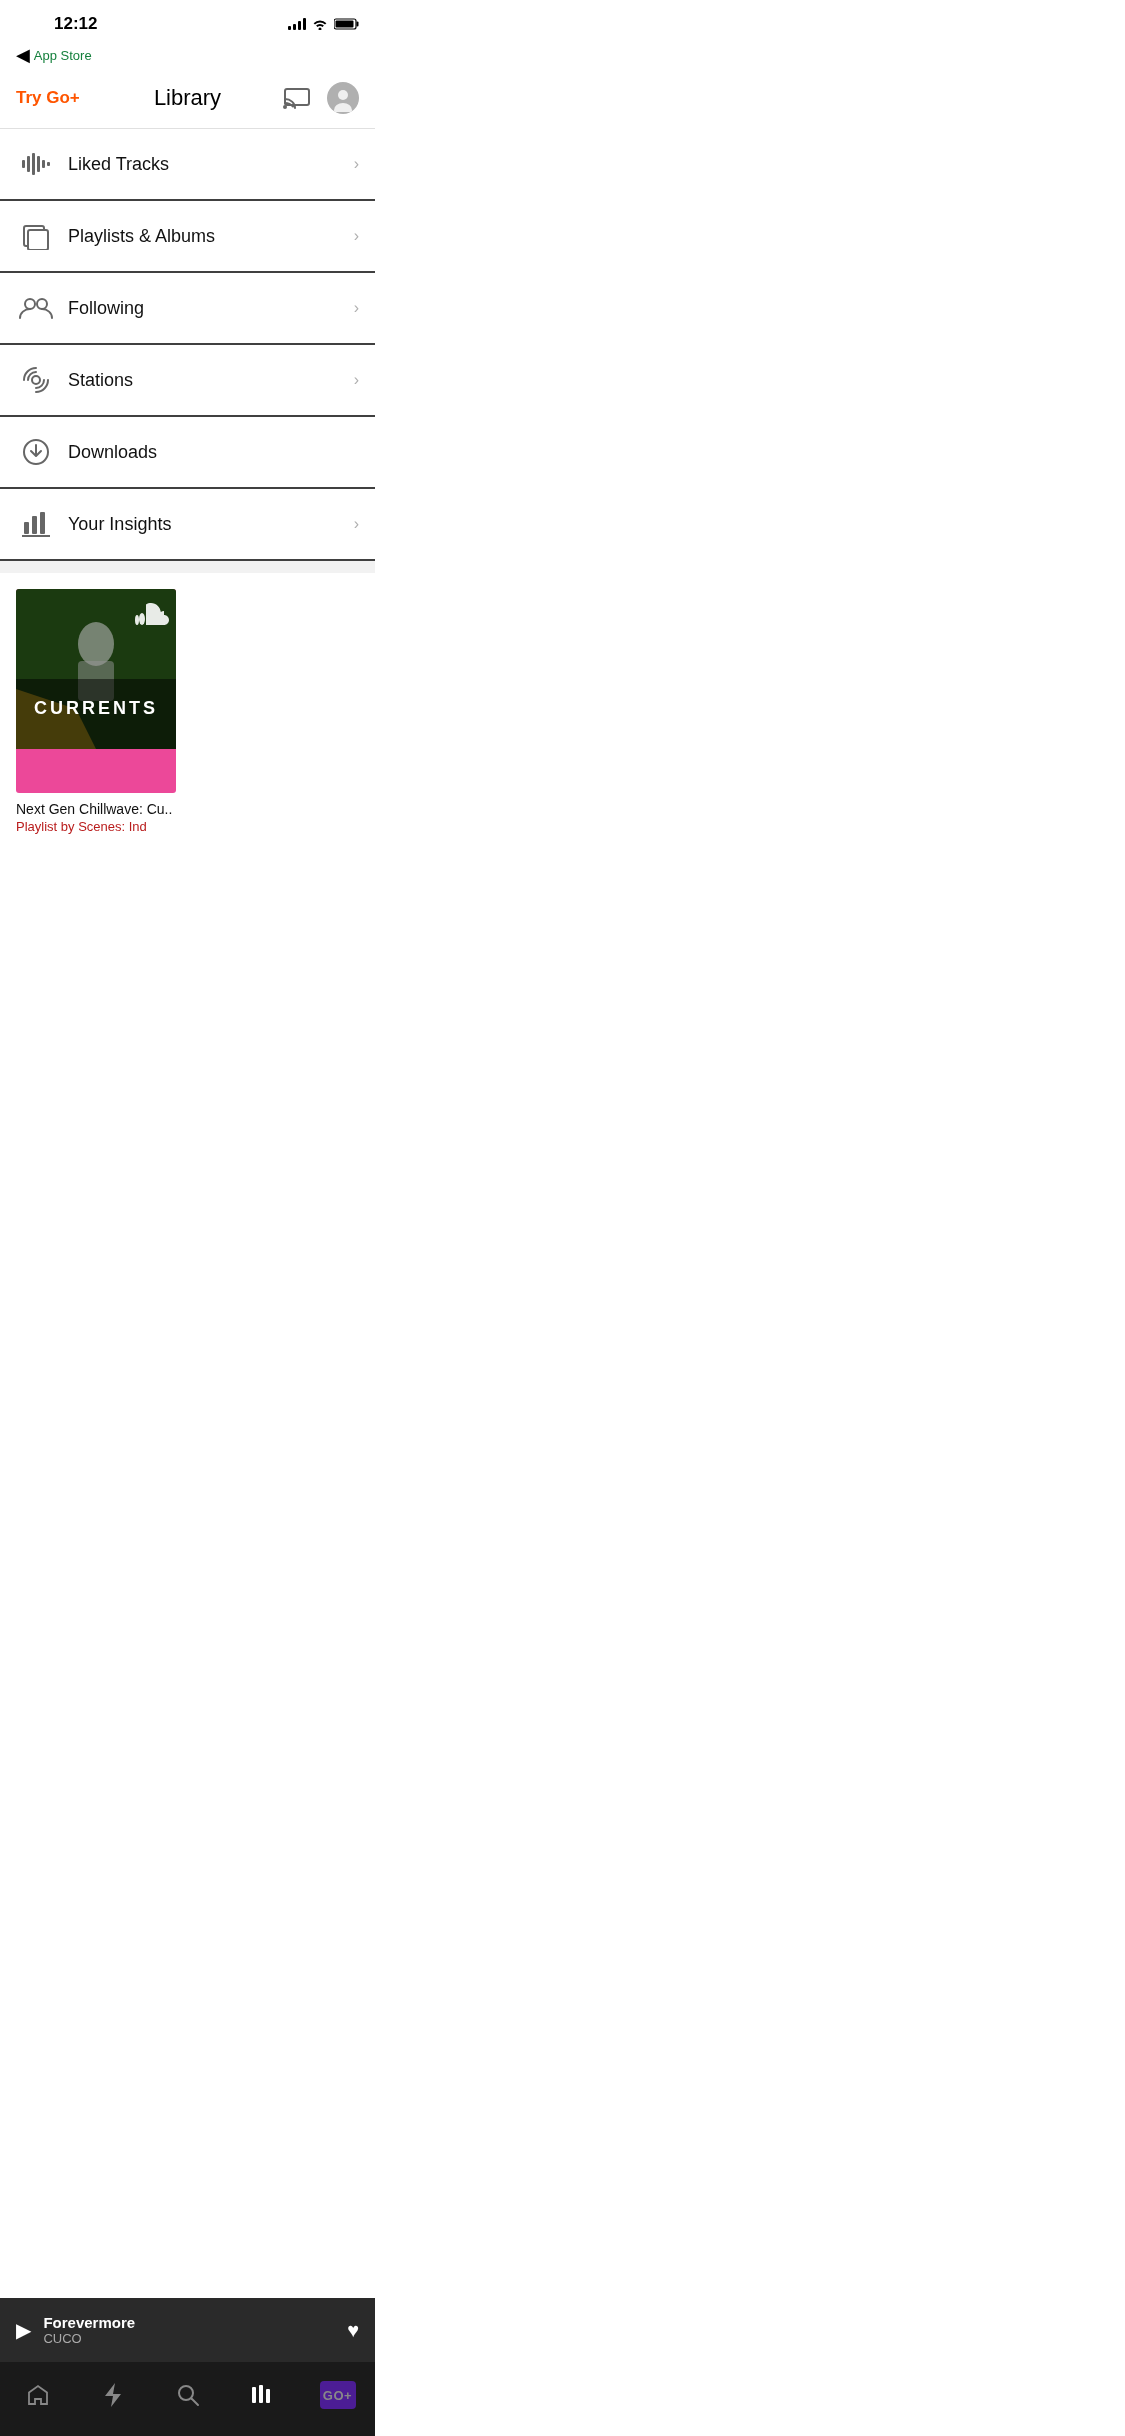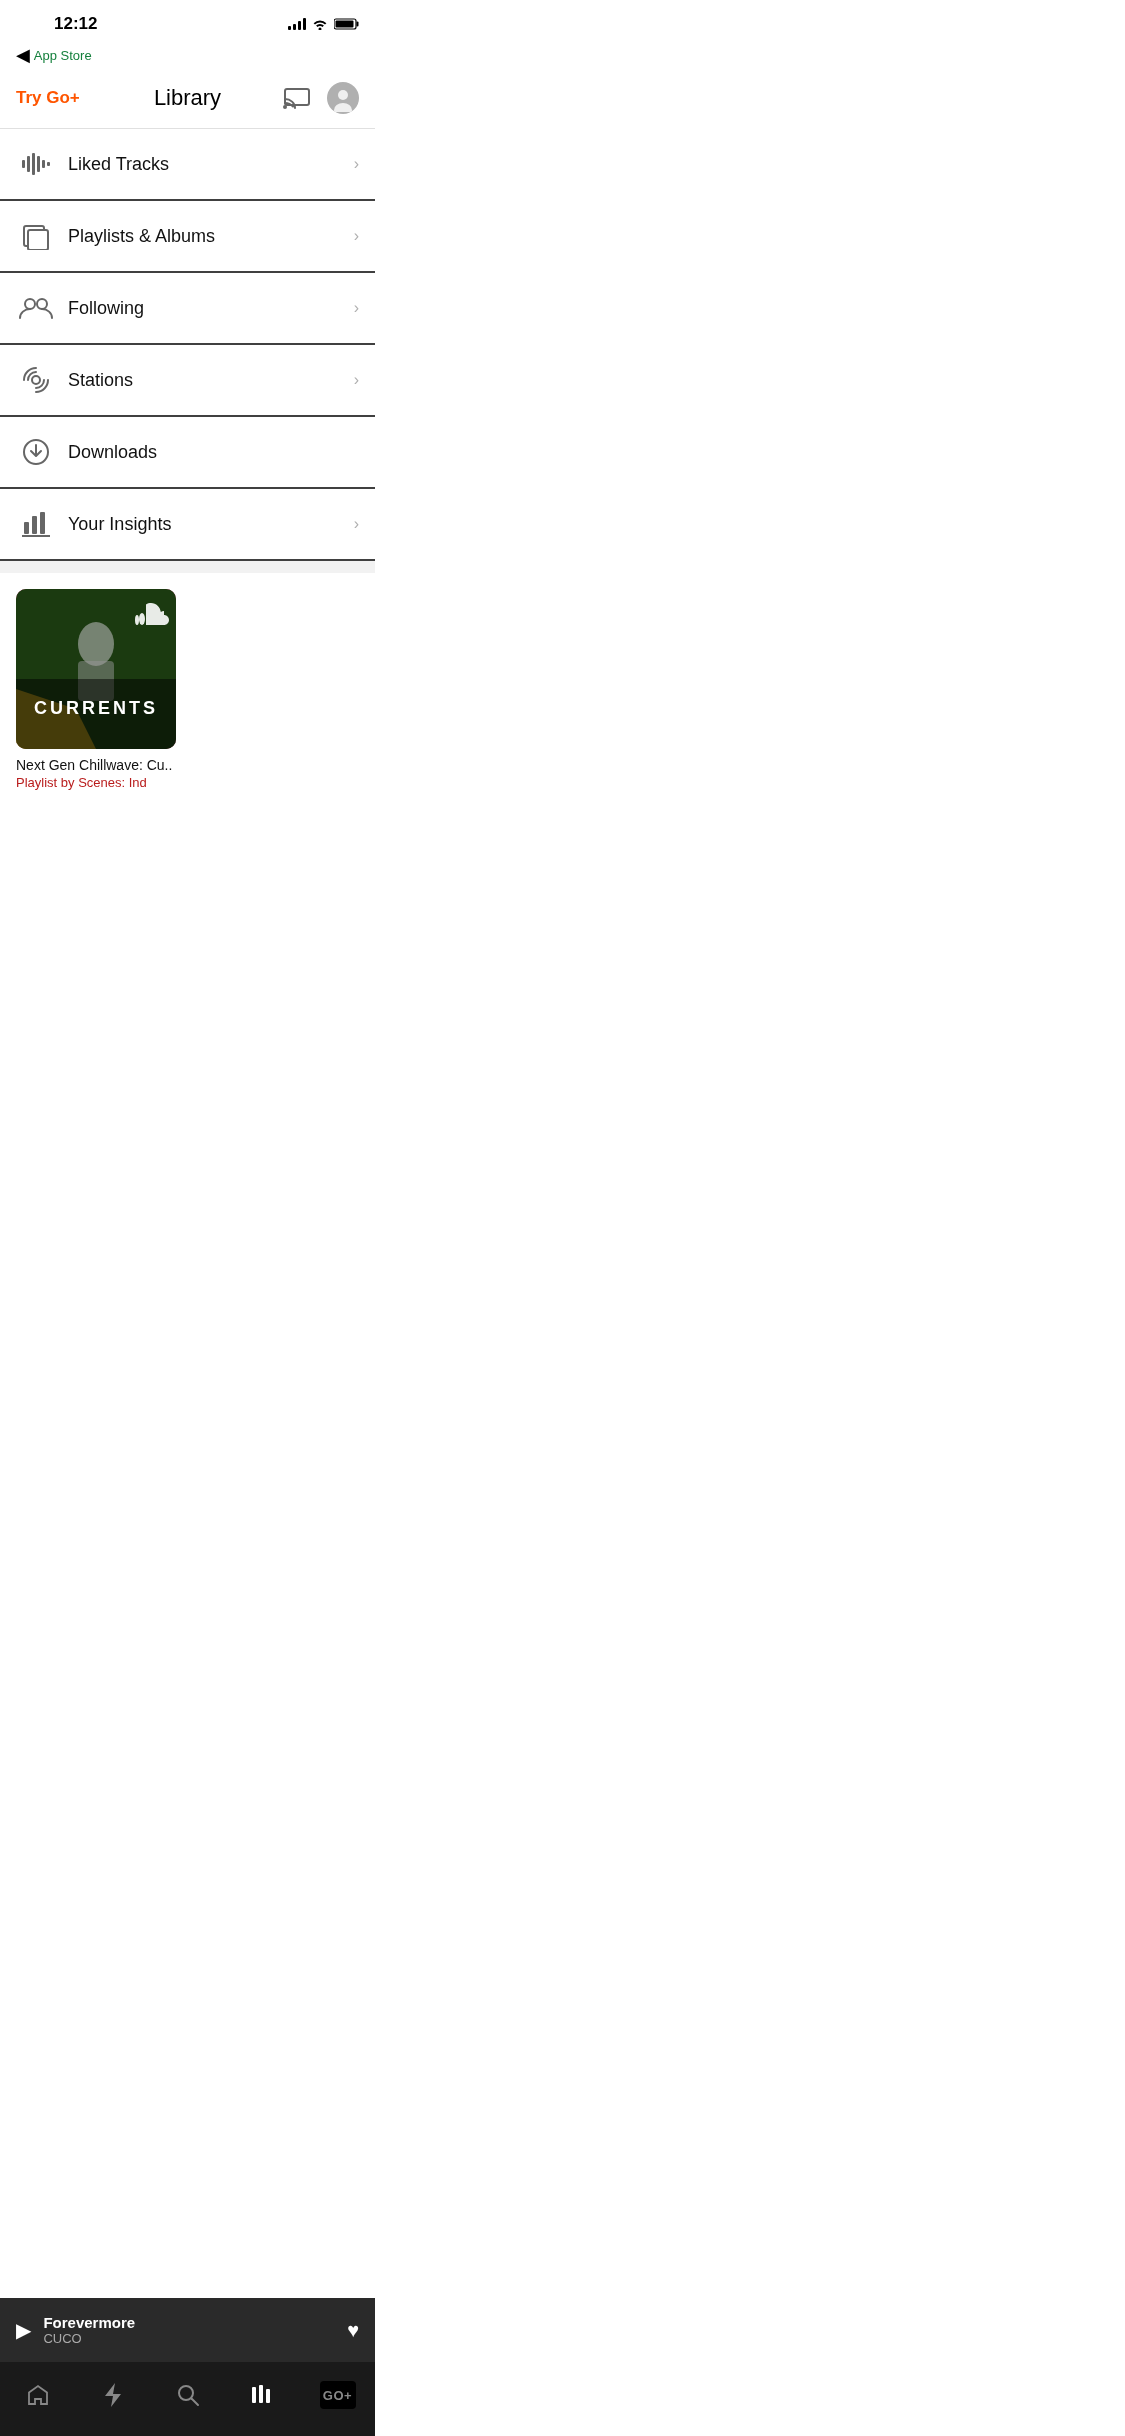--- a/index.html
+++ b/index.html
@@ -164,22 +164,22 @@
       overflow-x: auto;
     }
     .recently-played-item {
       display: flex;
       flex-direction: column;
       width: 160px;
       flex-shrink: 0;
     }
     .album-art {
       width: 160px;
-      height: 160px;
-      border-radius: 10px;
+      height: 204px;
+      border-radius: 3px;
       overflow: hidden;
       position: relative;
       background: #ec4899;
     }
     .album-title {
       font-size: 14px;
       color: #111;
       margin-top: 8px;
     }
     .album-subtitle {
@@ -461,19 +461,19 @@
 
   <div class="tab-item">
     <svg width="26" height="24" viewBox="0 0 26 24" fill="none">
       <rect x="2" y="4" width="4" height="16" rx="1" fill="#fff"></rect>
       <rect x="9" y="2" width="4" height="18" rx="1" fill="#fff"></rect>
       <rect x="16" y="6" width="4" height="14" rx="1" fill="#fff"></rect>
     </svg>
   </div>
 
   <div class="tab-item">
-    <div style="width:36px;height:28px;background:#000000;border-radius:4px;display:flex;align-items:center;justify-content:center;">
+    <div style="width:36px;height:28px;background:#4c1d95;border-radius:4px;display:flex;align-items:center;justify-content:center;">
       <span style="color:#888;font-size:13px;font-weight:700;letter-spacing:0.5px;">GO+</span>
     </div>
   </div>
 </div>
 
 <div class="home-indicator"></div>
 
 </body></html>

